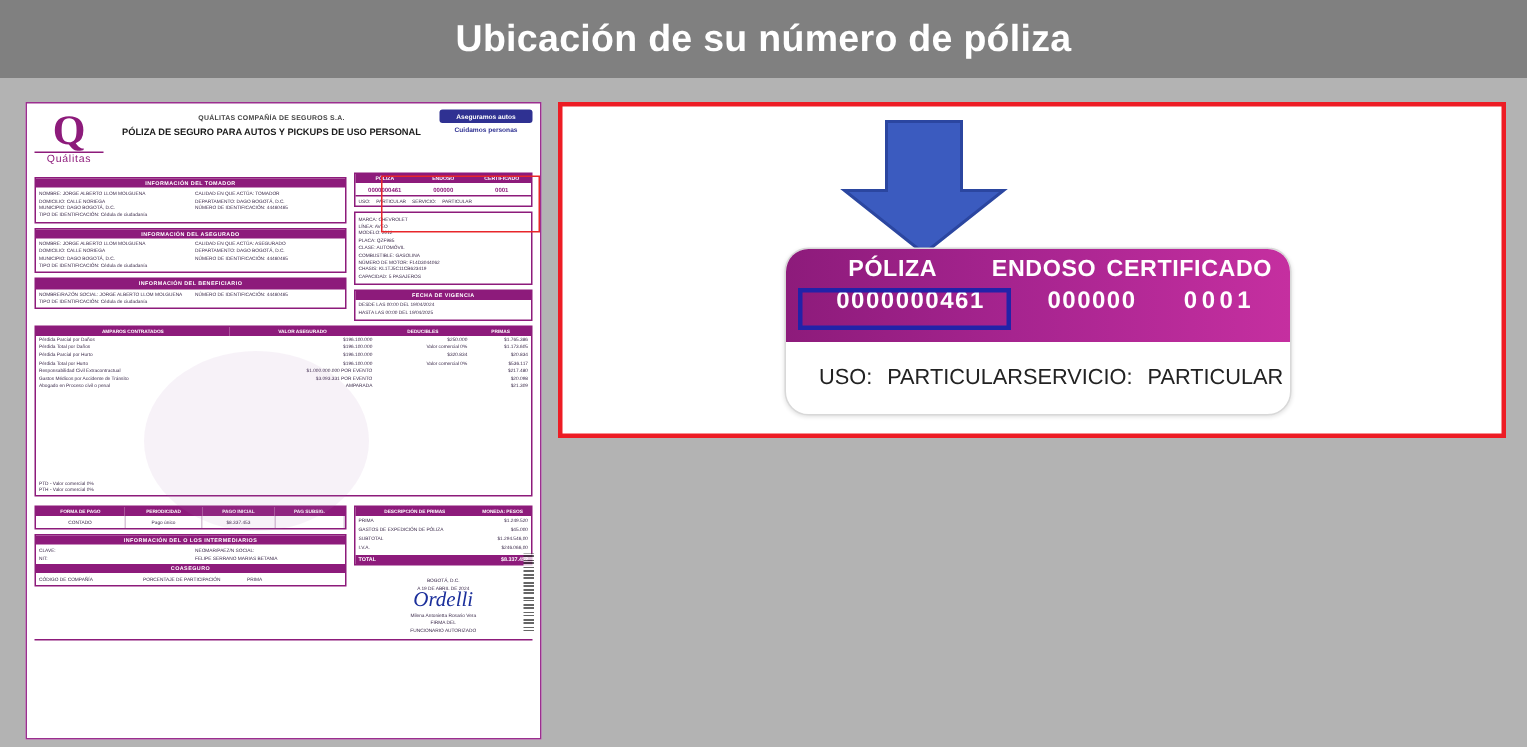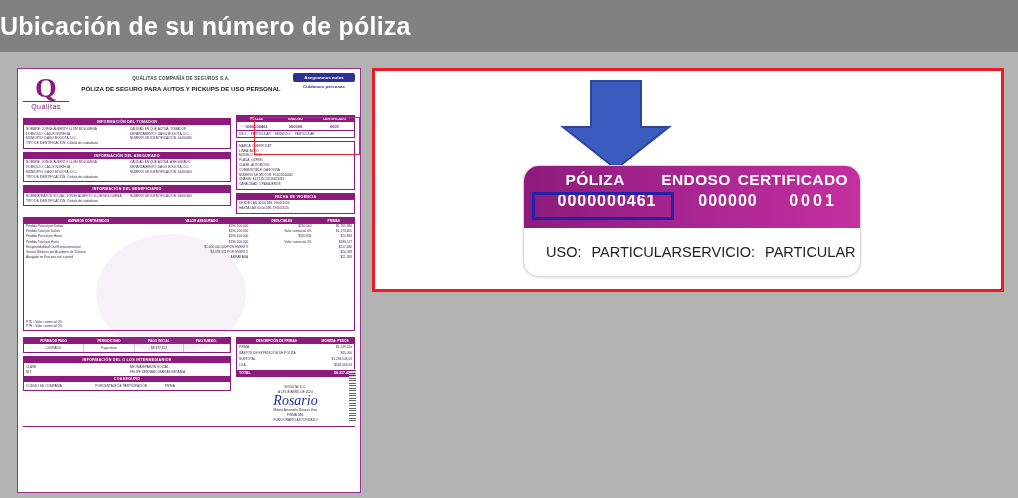--- a/index.html
+++ b/index.html
@@ -21,21 +21,21 @@
   }
   
   .header {
     position: absolute;
     left: 0; top: 0;
     width: 1018px;
     height: 52px;
     background: #808080;
     display: flex;
     align-items: center;
-    justify-content: flex-start;
+    justify-content: center;
   }
   .header-title {
     color: #ffffff;
     font-size: 25px;
     font-weight: bold;
     letter-spacing: 0.2px;
   }
   
   .doc-wrap {
     position: absolute;
@@ -609,21 +609,21 @@
             </table>
             <div class="total-row">
               <span>TOTAL</span>
               <span class="r">$8.337.452</span>
             </div>
           </div>
 
           <div class="sign-block">
             <div>BOGOTÁ, D.C.</div>
             <div>A 19 DE ABRIL DE 2024</div>
-            <div class="sign-scribble">Rosario</div>
+            <div class="sign-scribble">Ordelli</div>
             <div>Milena Antonietta Rosario Vera</div>
             <div>FIRMA DEL</div>
             <div>FUNCIONARIO AUTORIZADO</div>
           </div>
         </div>
       </div>
 
       <div class="legal"></div>
       <div class="legal-foot">
         <div style="flex:1">

